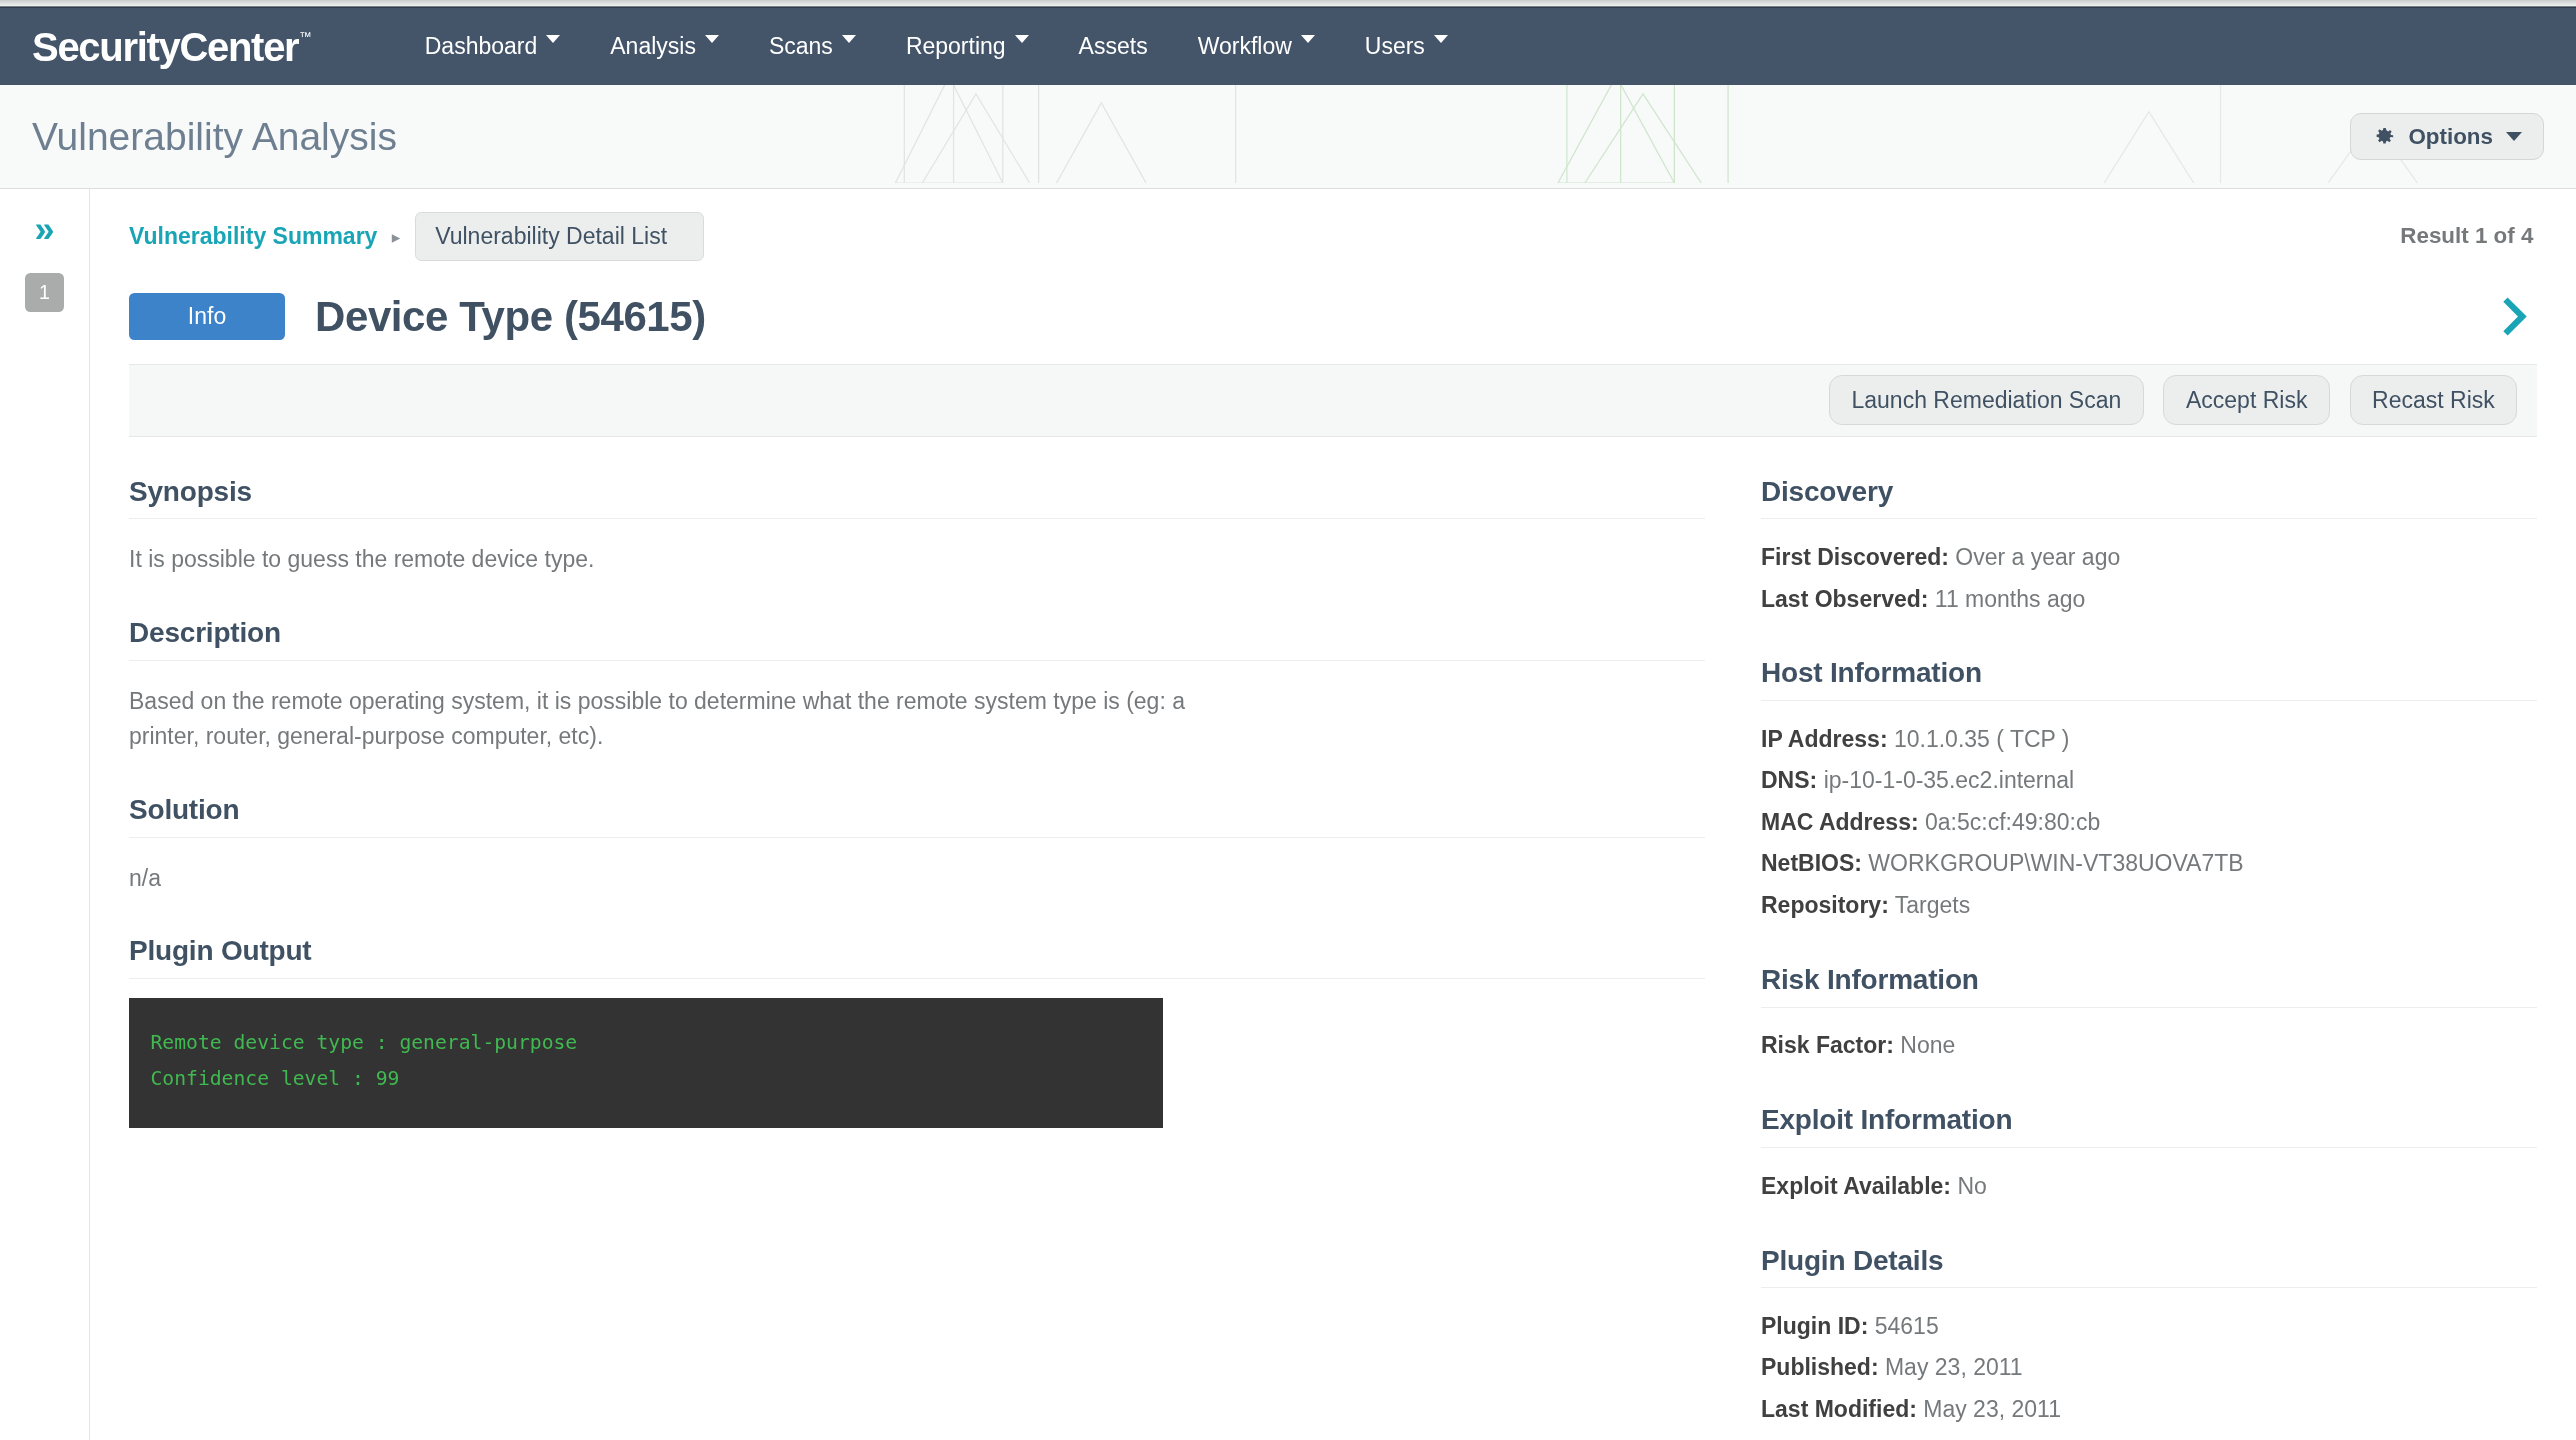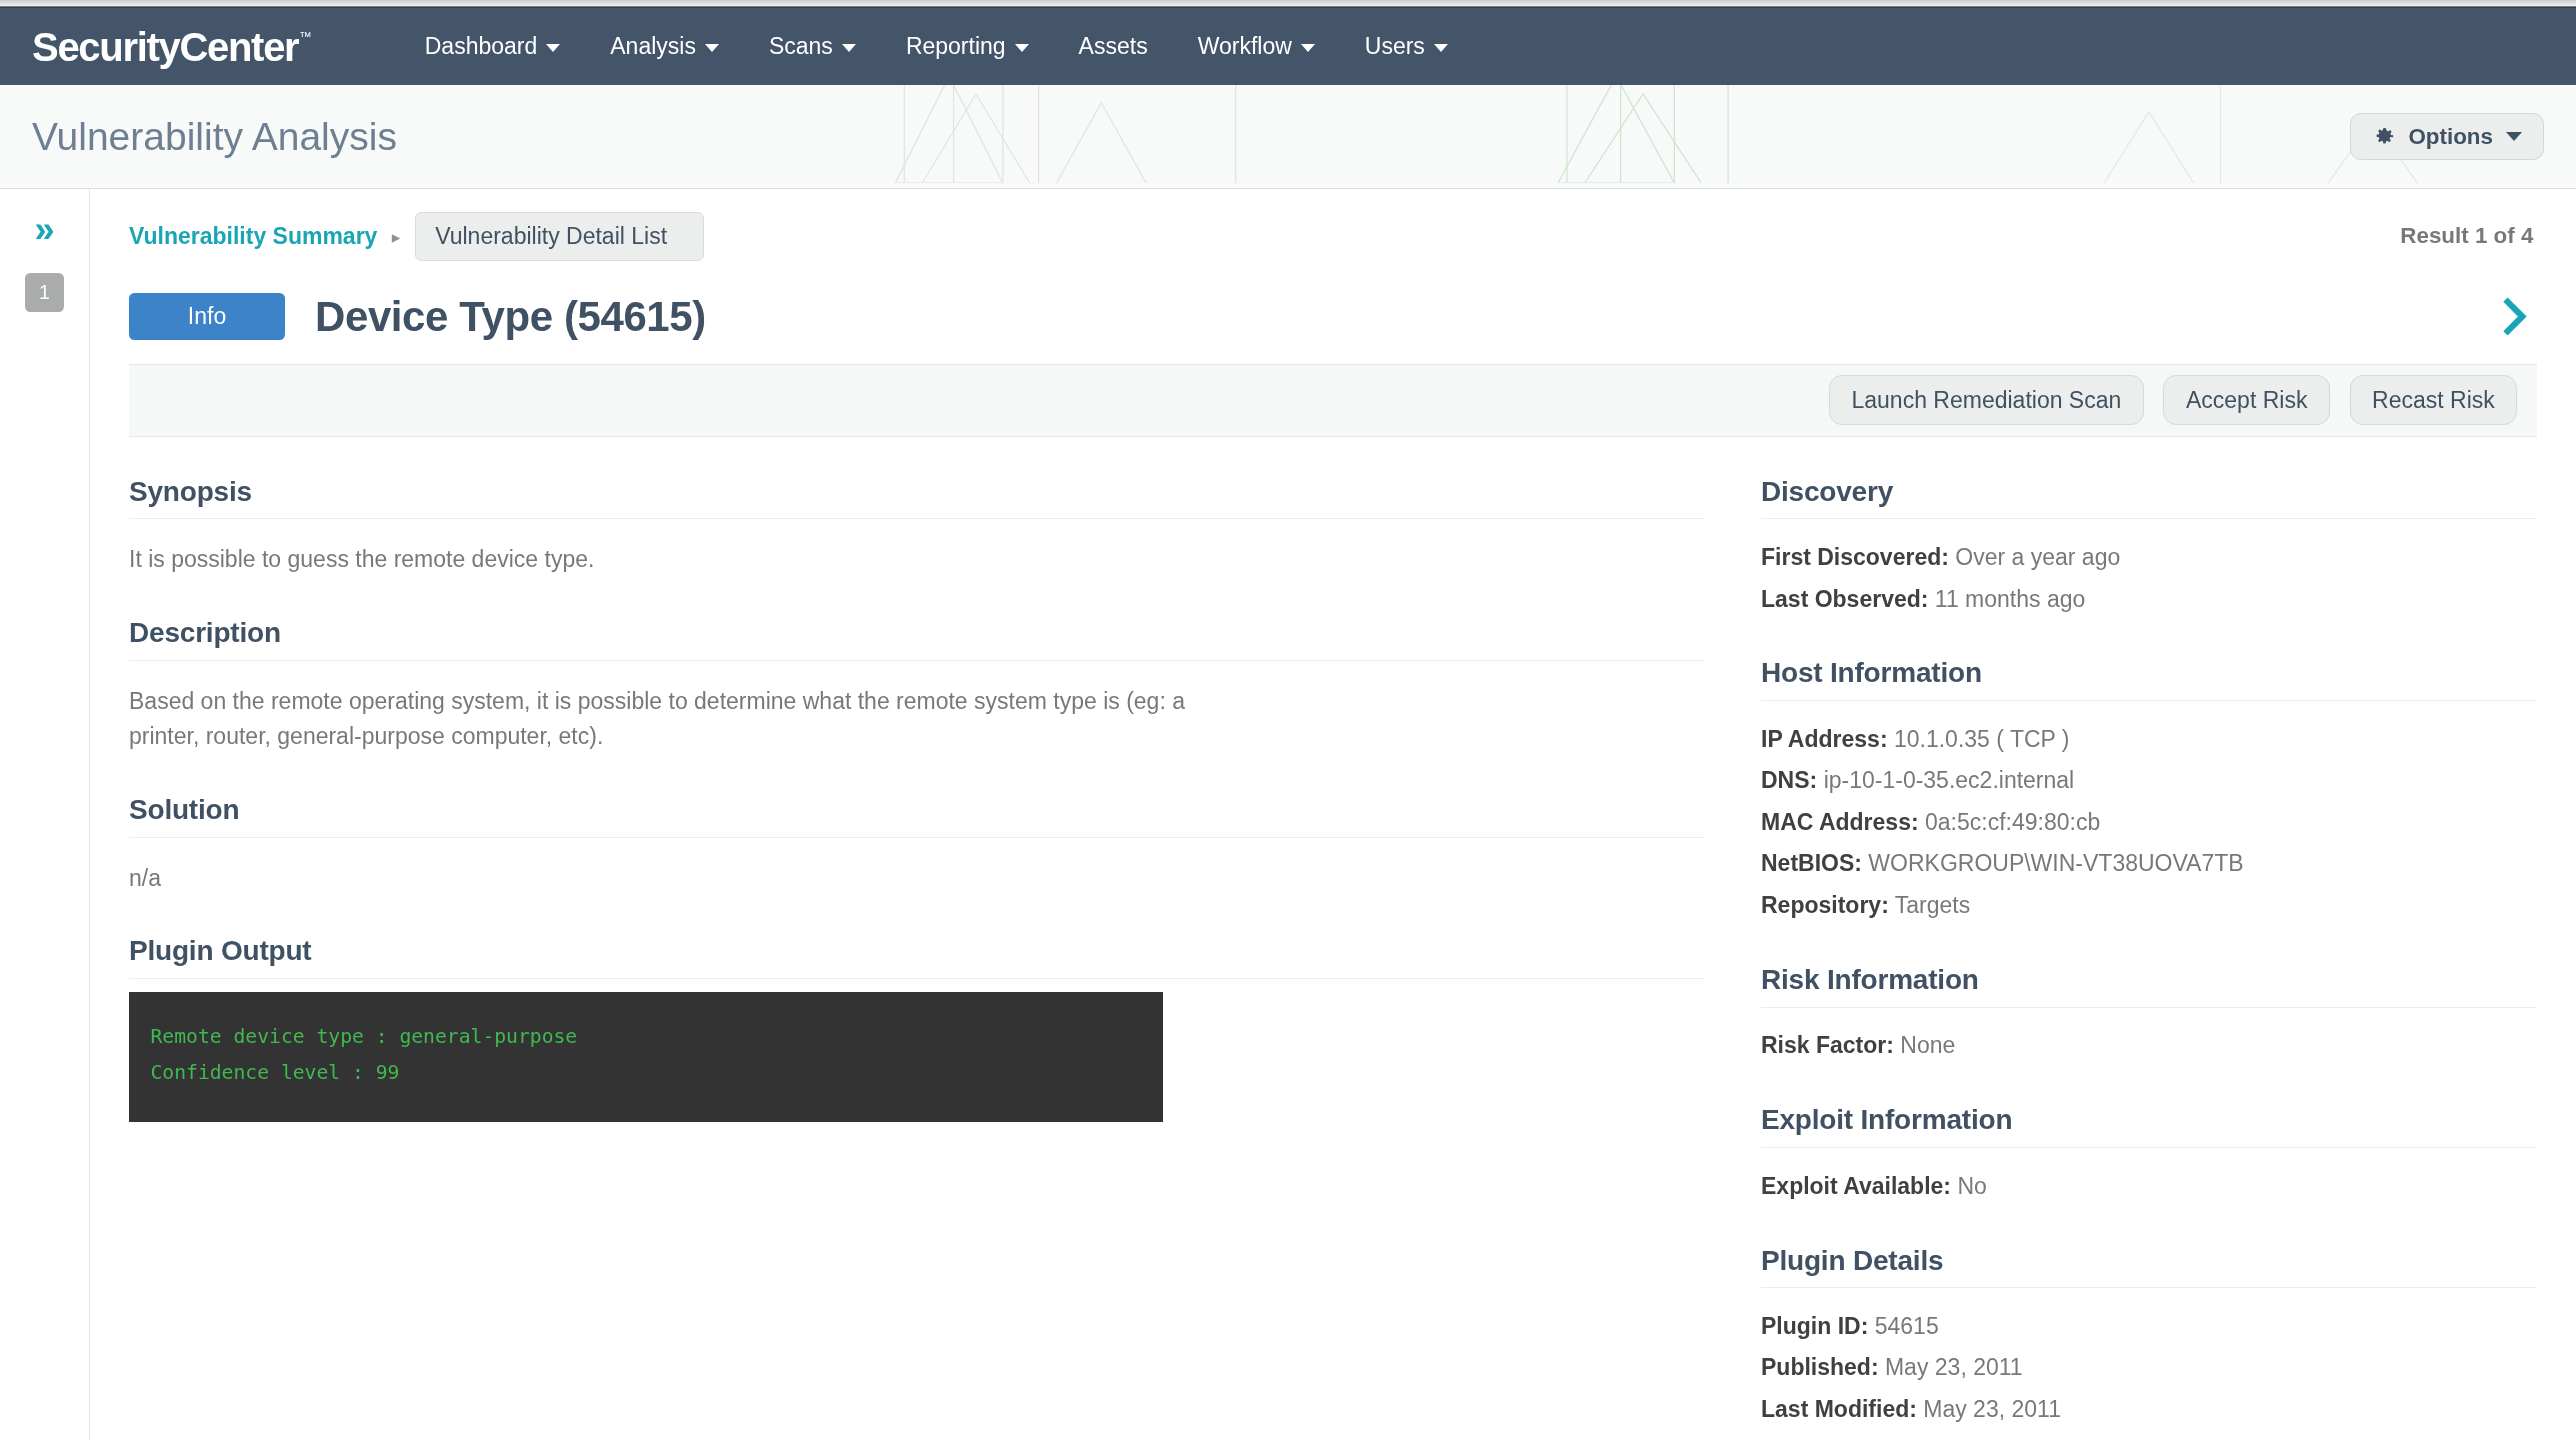--- a/index.html
+++ b/index.html
@@ -58,21 +58,21 @@
     margin-left: 88px;
     gap: 0px;
   }
   .nav-item {
     color: #ffffff;
     font-size: 23px;
     padding: 9px 25px;
     white-space: nowrap;
     cursor: pointer;
     display: flex;
-    align-items: center;
+    align-items: flex-start;
     gap: 9px;
   }
   .caret-down {
     width: 0; height: 0;
     border-left: 7.2px solid transparent;
     border-right: 7.2px solid transparent;
     border-top: 8px solid #ffffff;
     display: inline-block;
     position: relative;
     top: 1.8px;
@@ -298,21 +298,21 @@
   .sec-body {
     font-size: 23px;
     color: #76797b;
     line-height: 1.55;
     padding-top: 23px;
     max-width: 1074px;
   }
 
   
   .plugin-output {
-    margin-top: 13px;
+    margin-top: 19px;
     background: #333333;
     width: 1034px;
     padding: 27px 21.5px 30px 21.5px;
   }
   .plugin-output pre {
     font-family: "DejaVu Sans Mono", "Liberation Mono", monospace;
     font-size: 19.7px;
     color: #3fb950;
     line-height: 1.85;
     white-space: pre;

